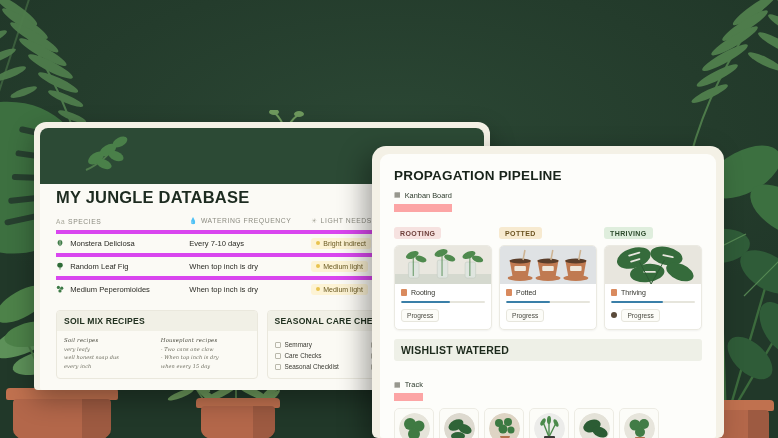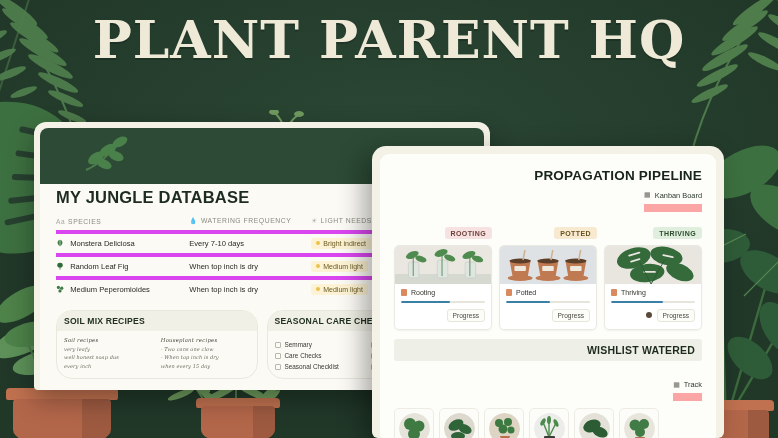--- a/index.html
+++ b/index.html
@@ -66,21 +66,20 @@
     background:#2c4a35;
   }
 
   .tablet {
     position:absolute; left:372px; top:146px; width:352px; height:292px;
     background:#f4f1e6;
     border-radius: 14px 14px 6px 6px;
     padding: 8px 8px 0 8px;
     box-shadow: -8px 8px 26px rgba(0,0,0,.34);
     z-index: 30;
-    text-align: right;
   }
   .tablet-screen {
     width:100%; height:100%;
     background:#fdfdfa;
     border-radius: 9px 9px 3px 3px;
     overflow:hidden;
     position:relative;
     padding: 14px 14px 0 14px;
   }
 
@@ -103,21 +102,21 @@
   }
   .thico { display:inline-block; margin-right:3px; color:#a9a99c; font-size:6.5px; }
   .sp-ico { display:inline-block; width:8px; height:8px; margin-right:4px; vertical-align:-1px; }
   .pill { display:inline-block; padding:2px 5px; border-radius:3px; font-size:7px; line-height:1; }
   .pill.yellow { background:#fdf3d4; color:#6a5a22; }
   .pill.rose { background:#f3e3e3; color:#55413f; }
   .dot { display:inline-block; width:4px; height:4px; border-radius:50%; background:#e8c34f; margin-right:3px; vertical-align:1px; }
 
   .cardrow { display:flex; gap:9px; margin-top:11px; position:relative; z-index:2; }
   .mini {
-    flex:1; background:#fbfaf4; border:1px solid #eae8dd; border-radius:16px; overflow:hidden;
+    flex:1; background:#fbfaf4; border:1px solid #eae8dd; border-radius:4px; overflow:hidden;
   }
   .mini-head { background:#f1f0e6; padding:5px 7px; font-size:8.6px; font-weight:bold; color:#20301f; letter-spacing:.2px; }
   .mini-body { padding:6px 7px 8px 7px; display:flex; gap:8px; }
   .handnote { flex:1; }
   .hand-t { font-family:"DejaVu Serif", serif; font-style:italic; font-size:5.4px; color:#4d4d42; letter-spacing:.2px; }
   .hand-l { font-family:"DejaVu Serif", serif; font-style:italic; font-size:5px; color:#6a6a5c; margin-top:2.5px; letter-spacing:.1px; }
   .chk { display:flex; align-items:center; gap:4px; margin-top:4px; }
   .chk .box { width:6px; height:6px; border:1px solid #b9b8ab; border-radius:1px; }
   .chk .lbl { font-size:6.4px; color:#3a3a32; }
   .col2 { flex:1; }
@@ -471,21 +470,20 @@
 
     <svg width="80" height="90" style="position:absolute;left:-4px;top:272px" viewBox="0 0 80 90">
       <g fill="#4d8249">
         <ellipse cx="26" cy="32" rx="30" ry="13" transform="rotate(-30 26 32)"></ellipse>
         <ellipse cx="36" cy="62" rx="28" ry="12" transform="rotate(-12 36 62)"></ellipse>
       </g>
     </svg>
   </div>
 
   <div class="headline-wrap">
-    <div class="headline">PLANT PARENT HQ</div>
   </div>
 
   <div class="laptop">
     <div class="laptop-screen">
 
       <svg class="sprig" viewBox="0 0 56 40">
         <path d="M4 36 C 18 30, 30 18, 40 4" stroke="#4f7a4c" stroke-width="2" fill="none"></path>
         <g fill="#4a8049">
           <ellipse cx="14" cy="24" rx="9" ry="5" transform="rotate(-34 14 24)"></ellipse>
           <ellipse cx="26" cy="16" rx="9" ry="5" transform="rotate(-30 26 16)"></ellipse>

